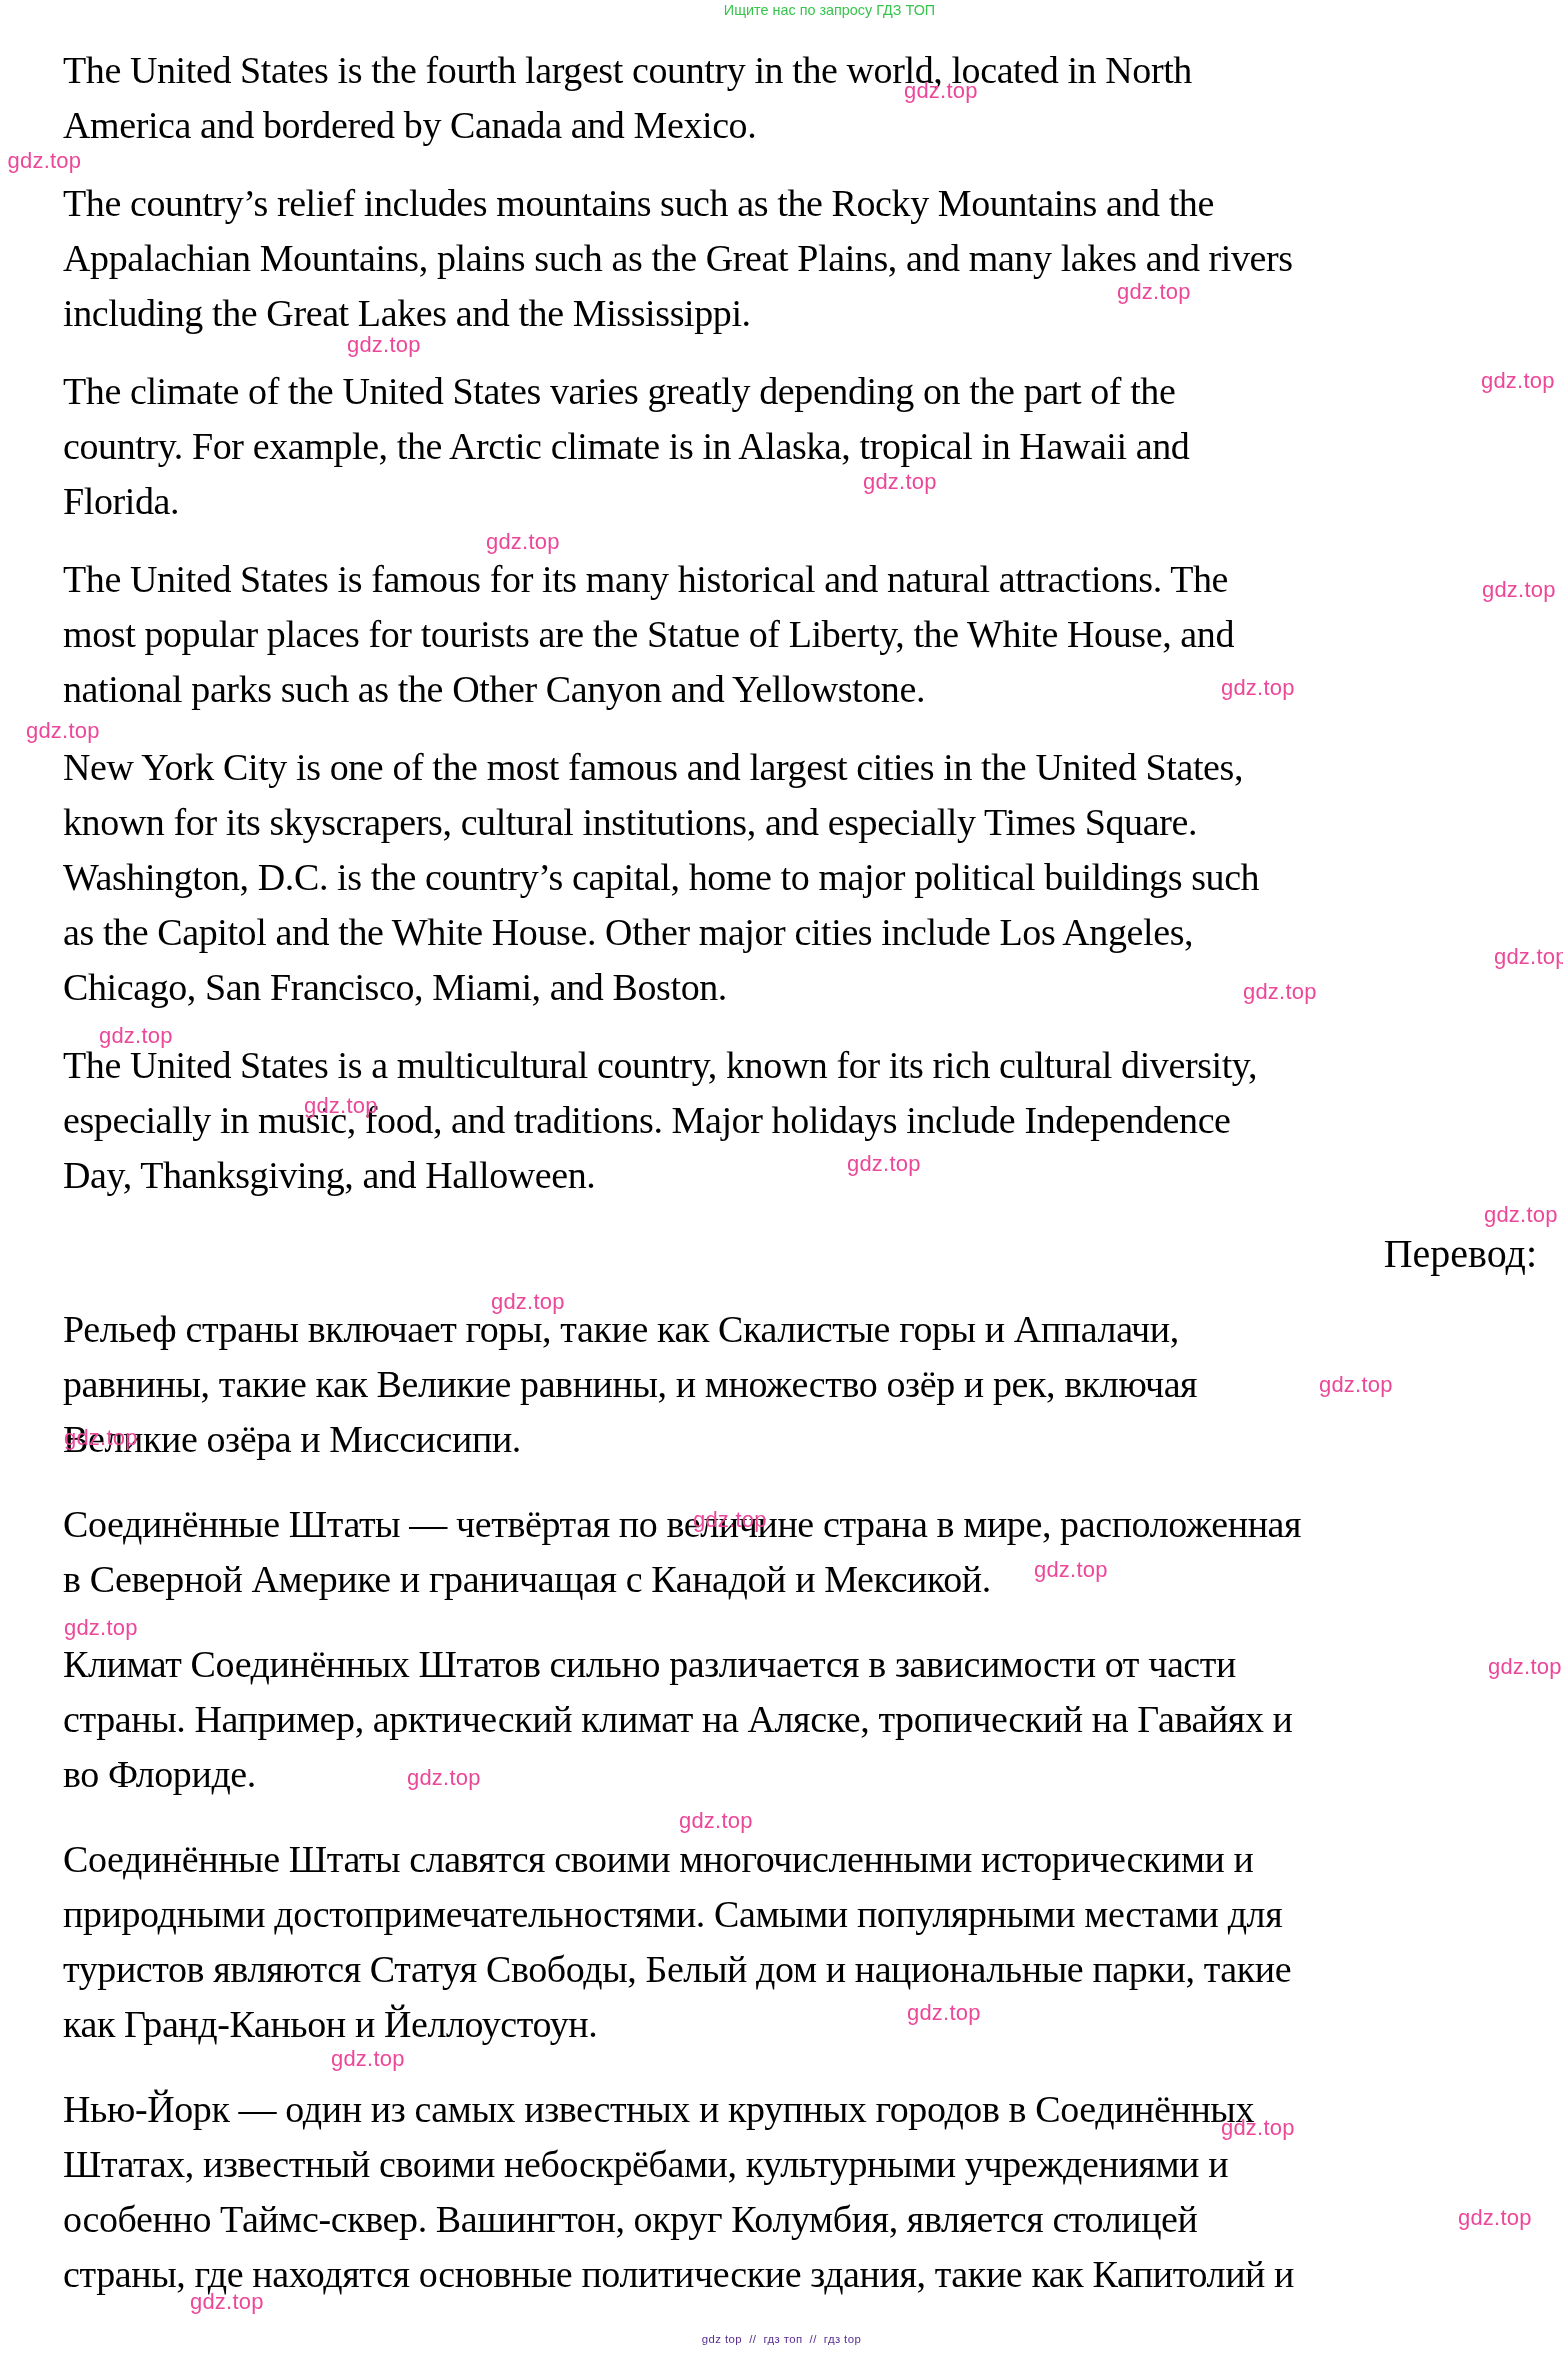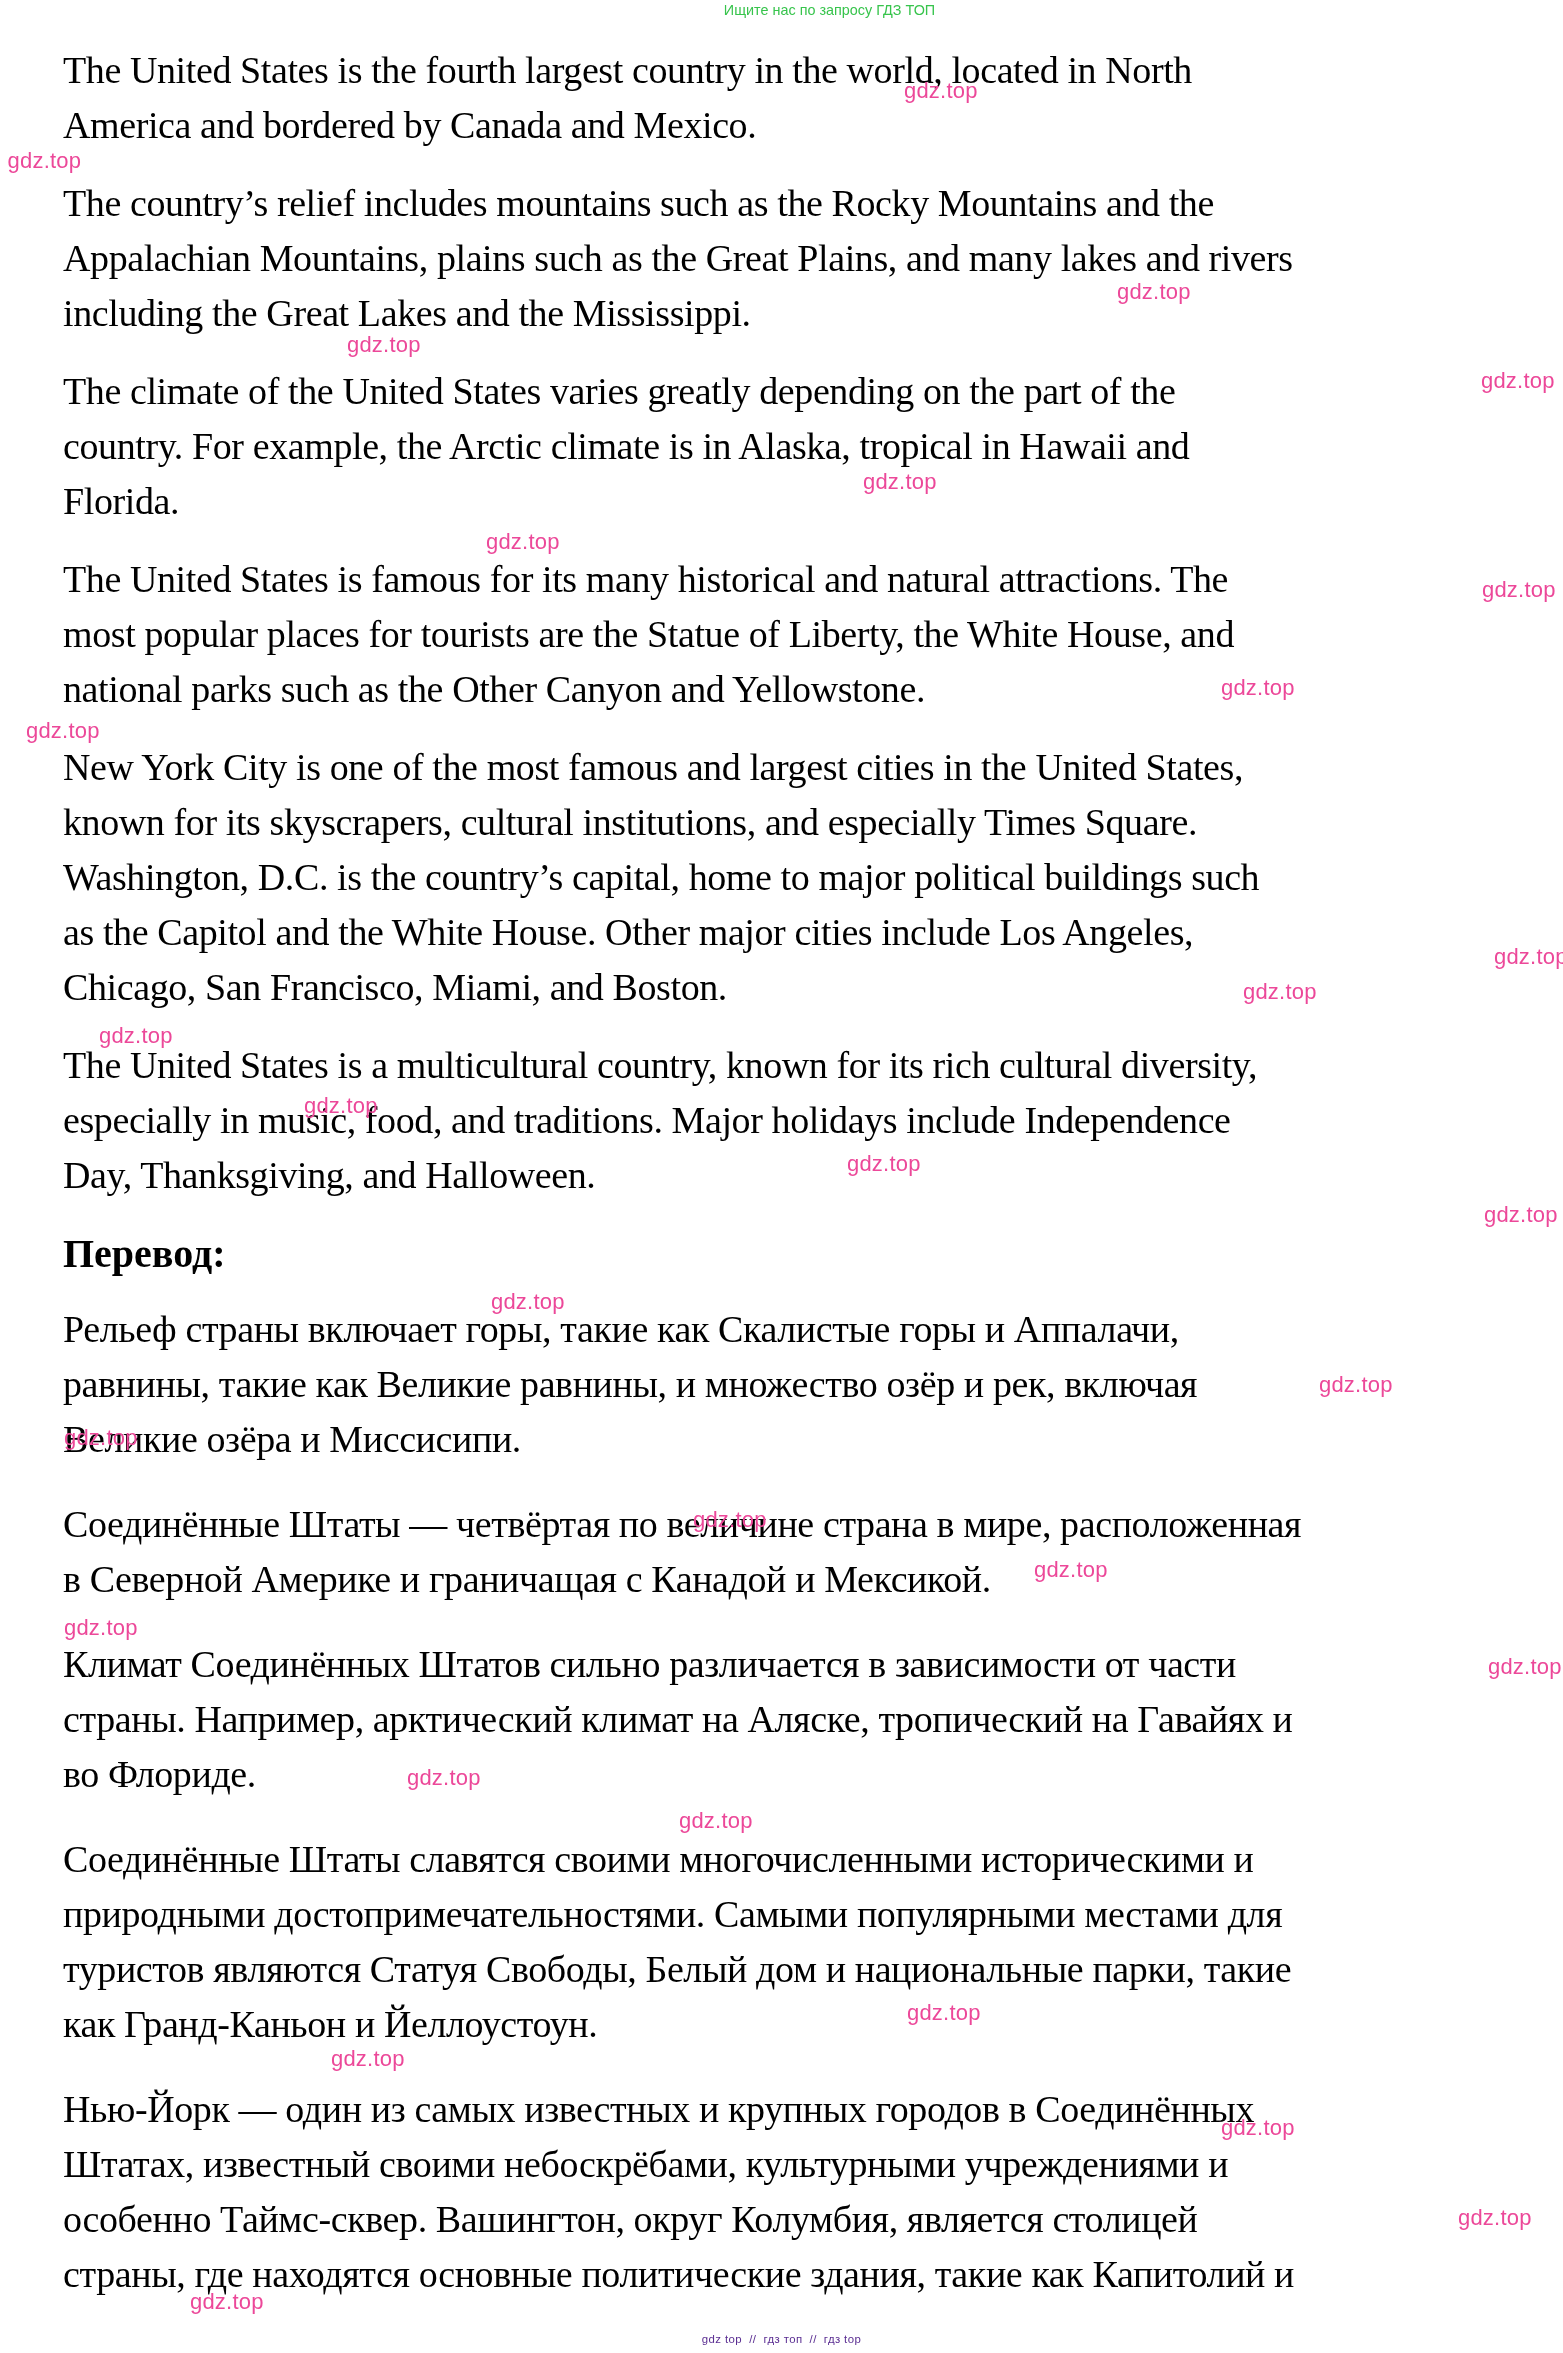--- a/index.html
+++ b/index.html
@@ -44,23 +44,24 @@
   .p-ru {
     font-size: 38px;
     line-height: 55px;
     letter-spacing: -0.4px;
     margin: 0 0 30px 0;
     white-space: pre;
   }
   .heading {
     font-size: 40px;
     line-height: 55px;
-    font-weight: bold;
+    font-weight: normal;
     margin: 10.6px 0 21px 0;
     white-space: pre;
+    text-align: right;
   }
   .wm {
     position: absolute;
     font-family: "Liberation Sans", sans-serif;
     font-size: 22px;
     line-height: 24px;
     color: #ec4899;
     letter-spacing: 0.2px;
     white-space: pre;
   }

